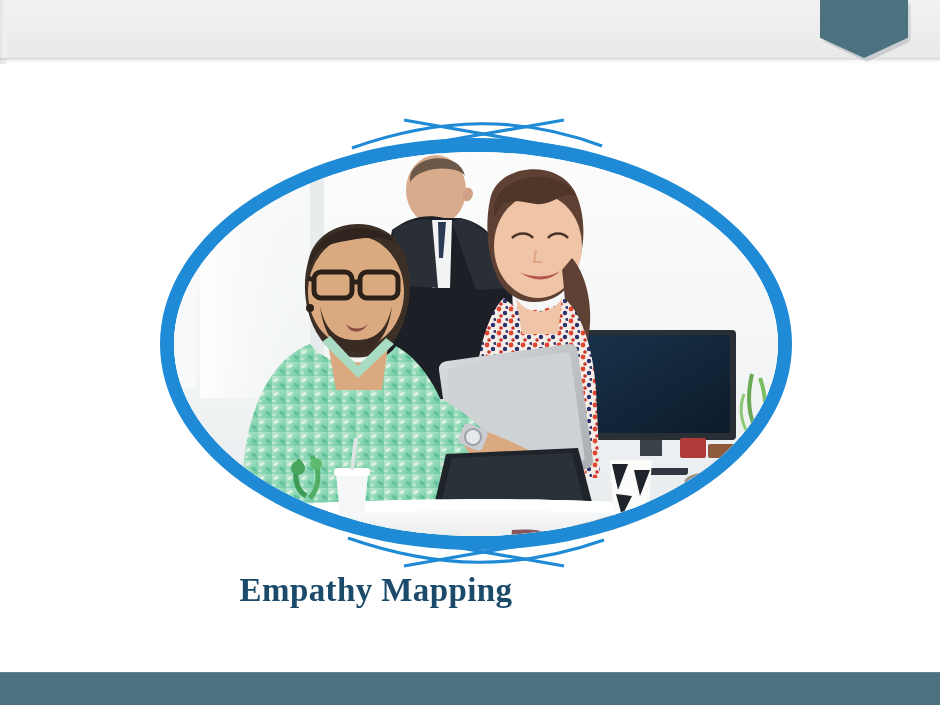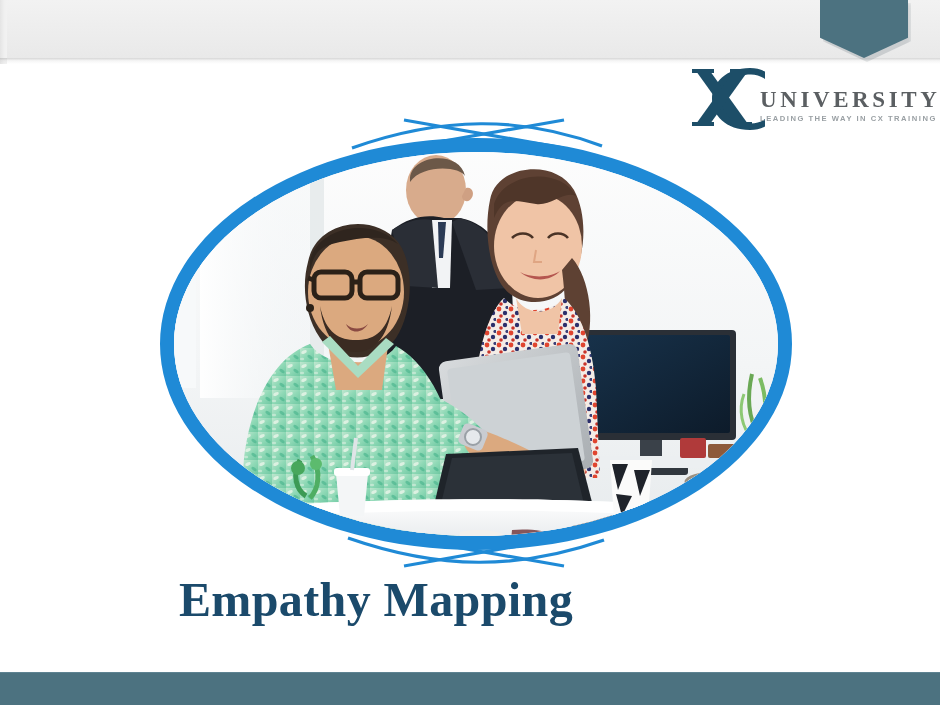--- a/index.html
+++ b/index.html
@@ -145,21 +145,21 @@
   }
 
   
   .slide-title {
     position: absolute;
     left: 0;
     top: 572px;
     width: 752px;
     text-align: center;
     font-family: "Liberation Serif", serif;
-    font-size: 48px;
+    font-size: 33px;
     font-weight: 700;
     color: #1b4a6b;
     letter-spacing: 0.4px;
   }
 
   
   .footer-bar {
     position: absolute;
     left: 0;
     top: 673px;
@@ -181,41 +181,20 @@
 
 <div class="slide">
 
   <div class="header-band"></div>
   <div class="header-band-leftedge"></div>
   <div class="header-band-shadow"></div>
 
   <div class="ribbon-shadow"></div>
   <div class="ribbon"></div>
 
-  <div class="logo">
-    <svg class="logo-mark" viewBox="0 0 88 72">
-
-      <path d="M60 6 C 36 6, 22 21, 22 37 C 22 53, 36 68, 60 68 C 66 68, 71 66.5, 75 64.5
-               L 75 57 C 71 60, 66 61.5, 61 61.5 C 44 61.5, 33 51, 33 37
-               C 33 23, 44 12.5, 61 12.5 C 66 12.5, 71 14, 75 17 L 75 9.5
-               C 71 7.5, 66 6, 60 6 Z" fill="#1d4e68"></path>
-
-      <path d="M6 9 L 20 9 L 58 62 L 44 62 Z" fill="#1d4e68"></path>
-      <path d="M44 9 L 58 9 L 20 62 L 6 62 Z" fill="#1d4e68"></path>
-
-      <rect x="2" y="7" width="22" height="4" fill="#1d4e68"></rect>
-      <rect x="40" y="7" width="22" height="4" fill="#1d4e68"></rect>
-      <rect x="2" y="60" width="22" height="4" fill="#1d4e68"></rect>
-      <rect x="40" y="60" width="22" height="4" fill="#1d4e68"></rect>
-    </svg>
-    <div class="logo-text-wrap">
-      <div class="logo-university">UNIVERSITY</div>
-      <div class="logo-tagline">LEADING THE WAY IN CX TRAINING</div>
-    </div>
-  </div>
 
   <div class="photo-stage">
 
     <svg class="cross-lines" viewBox="0 0 644 470">
 
       <line x1="252" y1="12" x2="412" y2="40" stroke="#1f8ad6" stroke-width="3.2"></line>
       <line x1="412" y1="12" x2="252" y2="40" stroke="#1f8ad6" stroke-width="3.2"></line>
       <path d="M200 40 C 290 8, 370 8, 450 38" stroke="#1f8ad6" stroke-width="3.2" fill="none"></path>
 
       <line x1="252" y1="458" x2="412" y2="430" stroke="#1f8ad6" stroke-width="3.2"></line>

